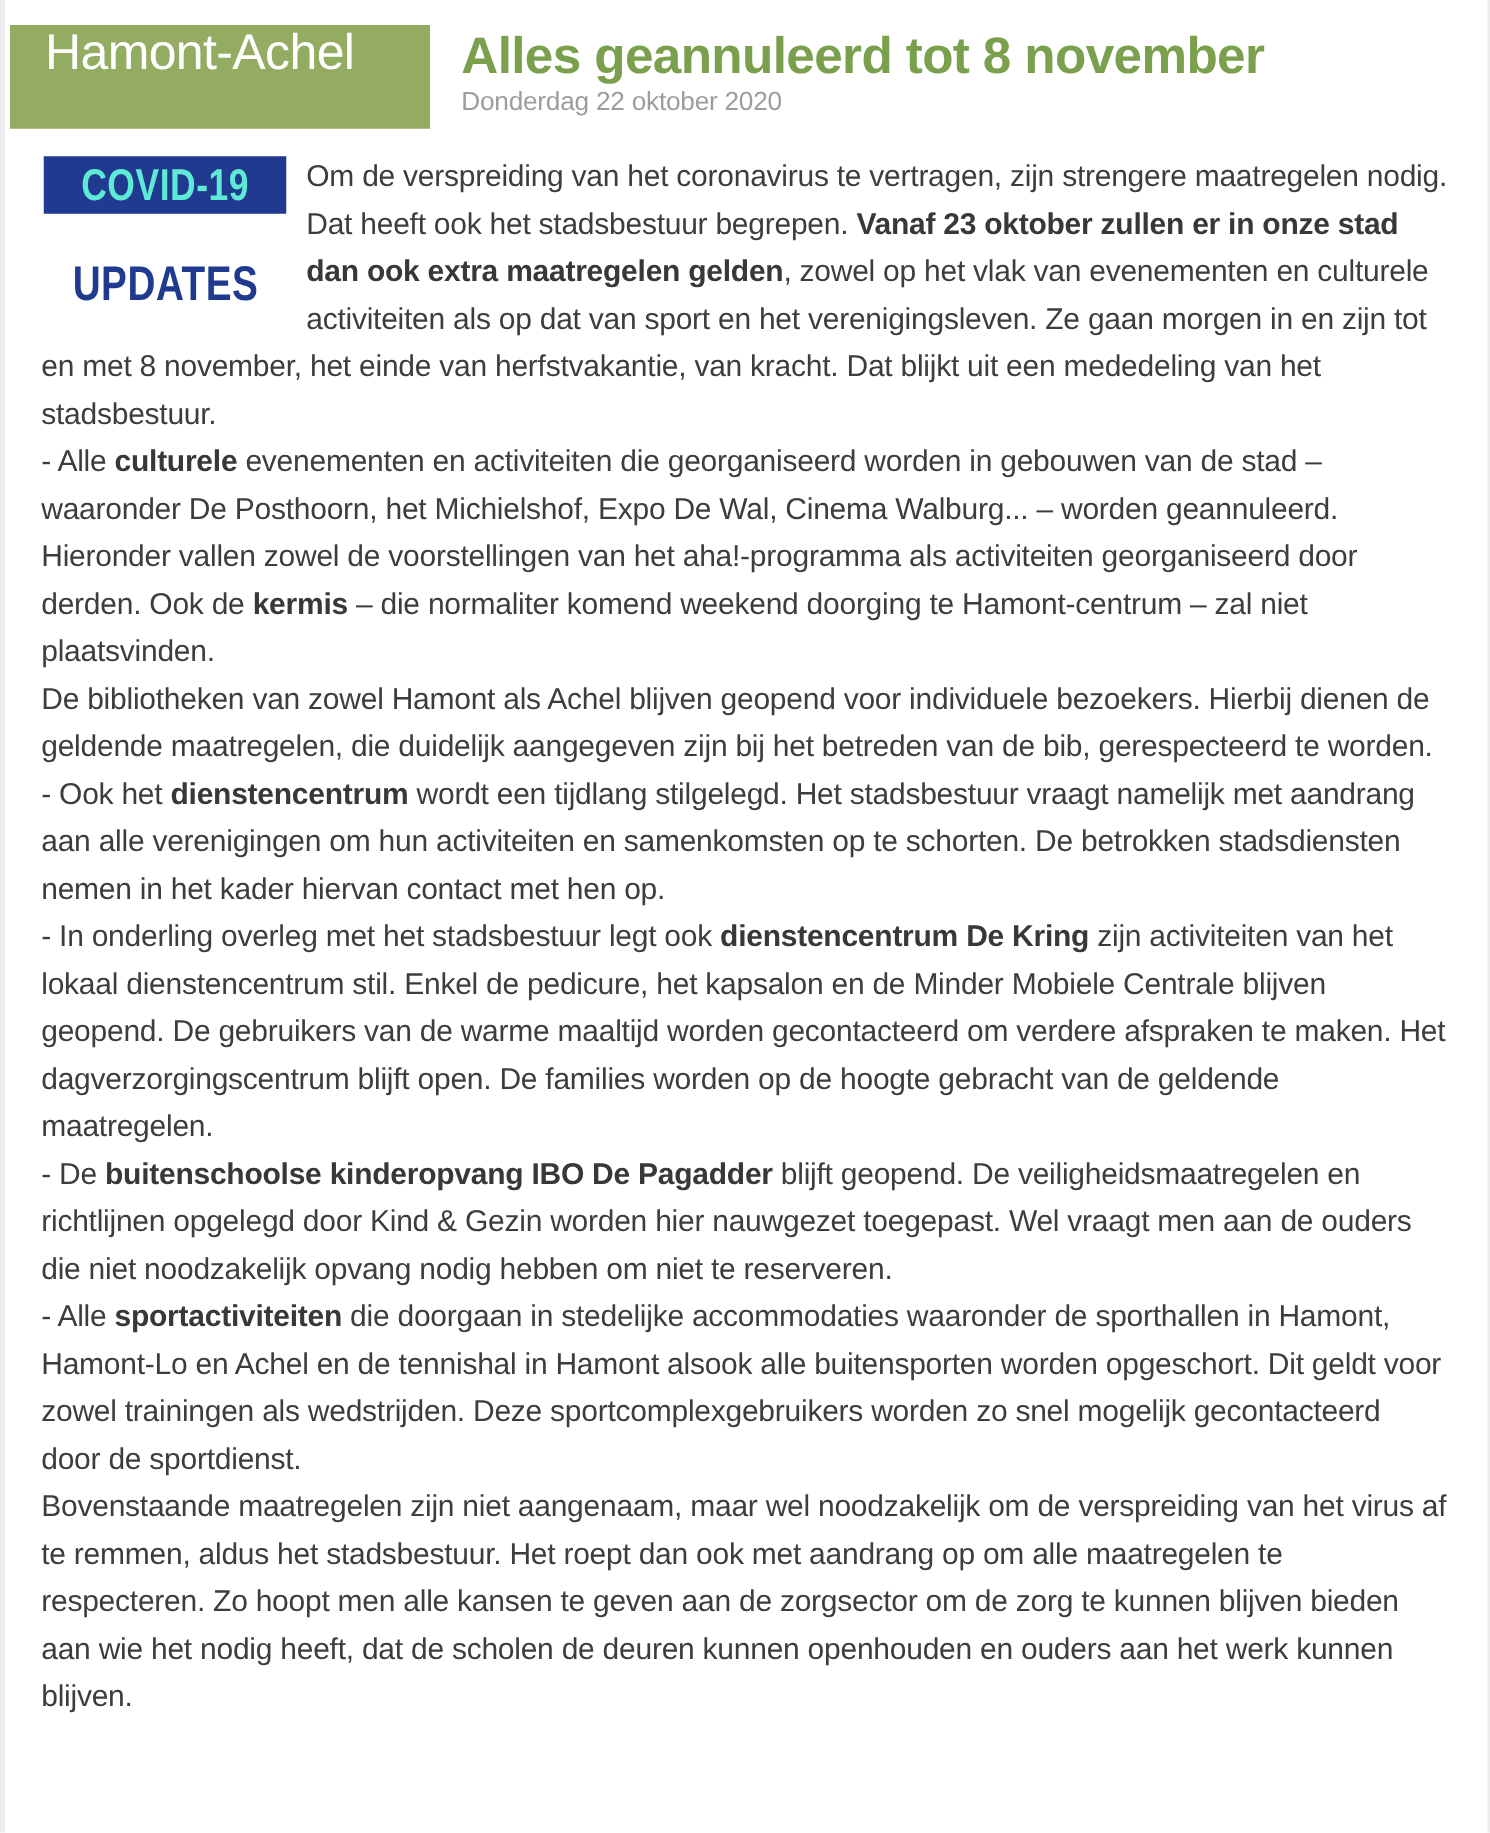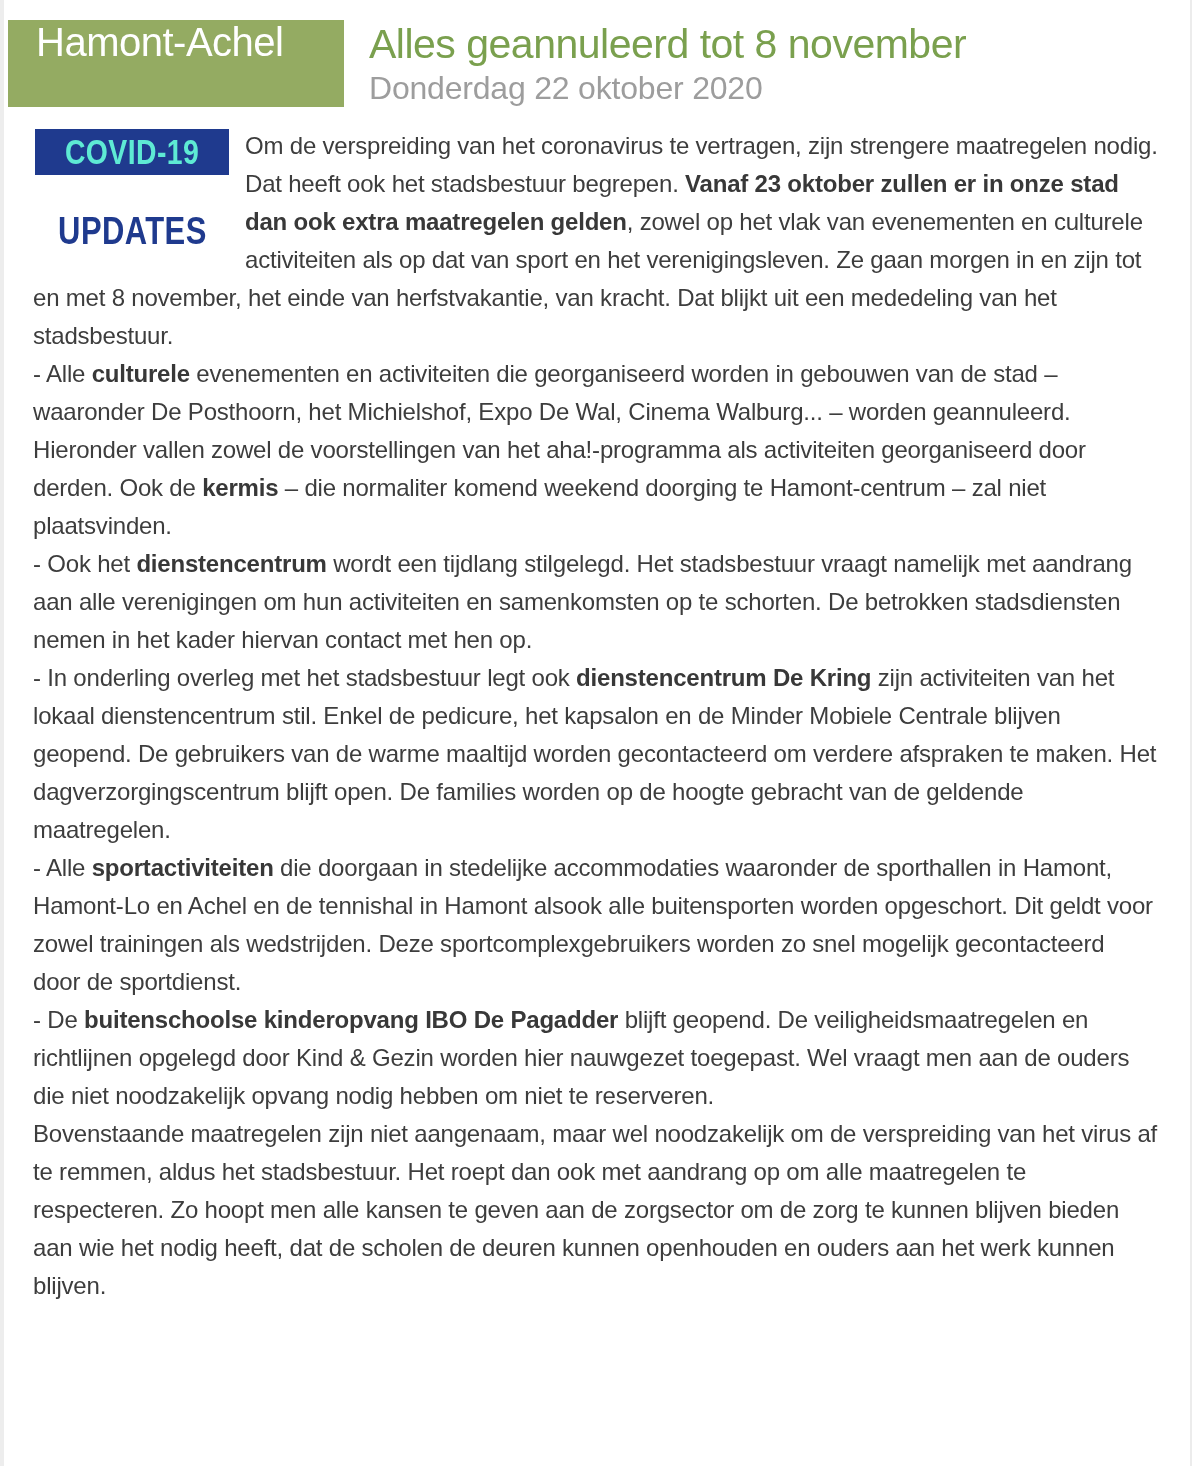--- a/index.html
+++ b/index.html
@@ -33,28 +33,28 @@
     letter-spacing: -0.5px;
     flex: 0 0 auto;
   }
   .title-wrap {
     margin-left: 25px;
     padding-top: 1px;
   }
   .page-title {
     margin: 0;
     font-size: 41px;
-    font-weight: 400;
+    font-weight: 700;
     line-height: 1.15;
     color: #7aa04e;
     letter-spacing: -0.5px;
   }
   .page-date {
     margin-top: 2px;
-    font-size: 32px;
+    font-size: 21px;
     color: #9d9d9d;
     letter-spacing: -0.2px;
   }
 
   
   .article {
     margin: 20px 32px 40px 29px;
     font-size: 24px;
     line-height: 38px;
     letter-spacing: -0.2px;
@@ -113,18 +113,19 @@
 </header>
 
 <div class="article">
   <div class="covid-logo">
     <span class="covid-line1"><span class="t">COVID-19</span></span>
     <span class="covid-line2"><span class="t">UPDATES</span></span>
   </div>
 
 <p><span>Om de verspreiding van het coronavirus te vertragen, zijn strengere maatregelen nodig. Dat heeft ook het stadsbestuur begrepen. </span><b>Vanaf 23 oktober zullen er in onze stad dan ook extra maatregelen gelden</b><span>, zowel op het vlak van evenementen en culturele activiteiten als op dat van sport en het verenigingsleven. Ze gaan morgen in en zijn tot en met 8 november, het einde van herfstvakantie, van kracht. Dat blijkt uit een mededeling van het stadsbestuur.</span></p>
     <p><span>- Alle </span><b>culturele</b><span> evenementen en activiteiten die georganiseerd worden in gebouwen van de stad – waaronder De Posthoorn, het Michielshof, Expo De Wal, Cinema Walburg... – worden geannuleerd. Hieronder vallen zowel de voorstellingen van het aha!-programma als activiteiten georganiseerd door derden. Ook de </span><b>kermis</b><span> – die normaliter komend weekend doorging te Hamont-centrum – zal niet plaatsvinden.</span></p>
+    <p><span>De bibliotheken van zowel Hamont als Achel blijven geopend voor individuele bezoekers. Hierbij dienen de geldende maatregelen, die duidelijk aangegeven zijn bij het betreden van de bib, gerespecteerd te worden.</span></p>
     <p><span>- Ook het </span><b>dienstencentrum</b><span> wordt een tijdlang stilgelegd. Het stadsbestuur vraagt namelijk met aandrang aan alle verenigingen om hun activiteiten en samenkomsten op te schorten. De betrokken stadsdiensten nemen in het kader hiervan contact met hen op.</span></p>
     <p><span>- In onderling overleg met het stadsbestuur legt ook </span><b>dienstencentrum De Kring</b><span> zijn activiteiten van het lokaal dienstencentrum stil. Enkel de pedicure, het kapsalon en de Minder Mobiele Centrale blijven geopend. De gebruikers van de warme maaltijd worden gecontacteerd om verdere afspraken te maken. Het dagverzorgingscentrum blijft open. De families worden op de hoogte gebracht van de geldende maatregelen.</span></p>
+    <p><span>- De </span><b>buitenschoolse kinderopvang IBO De Pagadder</b><span> blijft geopend. De veiligheidsmaatregelen en richtlijnen opgelegd door Kind &amp; Gezin worden hier nauwgezet toegepast. Wel vraagt men aan de ouders die niet noodzakelijk opvang nodig hebben om niet te reserveren.</span></p>
     <p><span>- Alle </span><b>sportactiviteiten</b><span> die doorgaan in stedelijke accommodaties waaronder de sporthallen in Hamont, Hamont-Lo en Achel en de tennishal in Hamont alsook alle buitensporten worden opgeschort. Dit geldt voor zowel trainingen als wedstrijden. Deze sportcomplexgebruikers worden zo snel mogelijk gecontacteerd door de sportdienst.</span></p>
-    <p><span>- De </span><b>buitenschoolse kinderopvang IBO De Pagadder</b><span> blijft geopend. De veiligheidsmaatregelen en richtlijnen opgelegd door Kind &amp; Gezin worden hier nauwgezet toegepast. Wel vraagt men aan de ouders die niet noodzakelijk opvang nodig hebben om niet te reserveren.</span></p>
     <p><span>Bovenstaande maatregelen zijn niet aangenaam, maar wel noodzakelijk om de verspreiding van het virus af te remmen, aldus het stadsbestuur. Het roept dan ook met aandrang op om alle maatregelen te respecteren. Zo hoopt men alle kansen te geven aan de zorgsector om de zorg te kunnen blijven bieden aan wie het nodig heeft, dat de scholen de deuren kunnen openhouden en ouders aan het werk kunnen blijven.</span></p>
   </div>
 
 </body></html>

